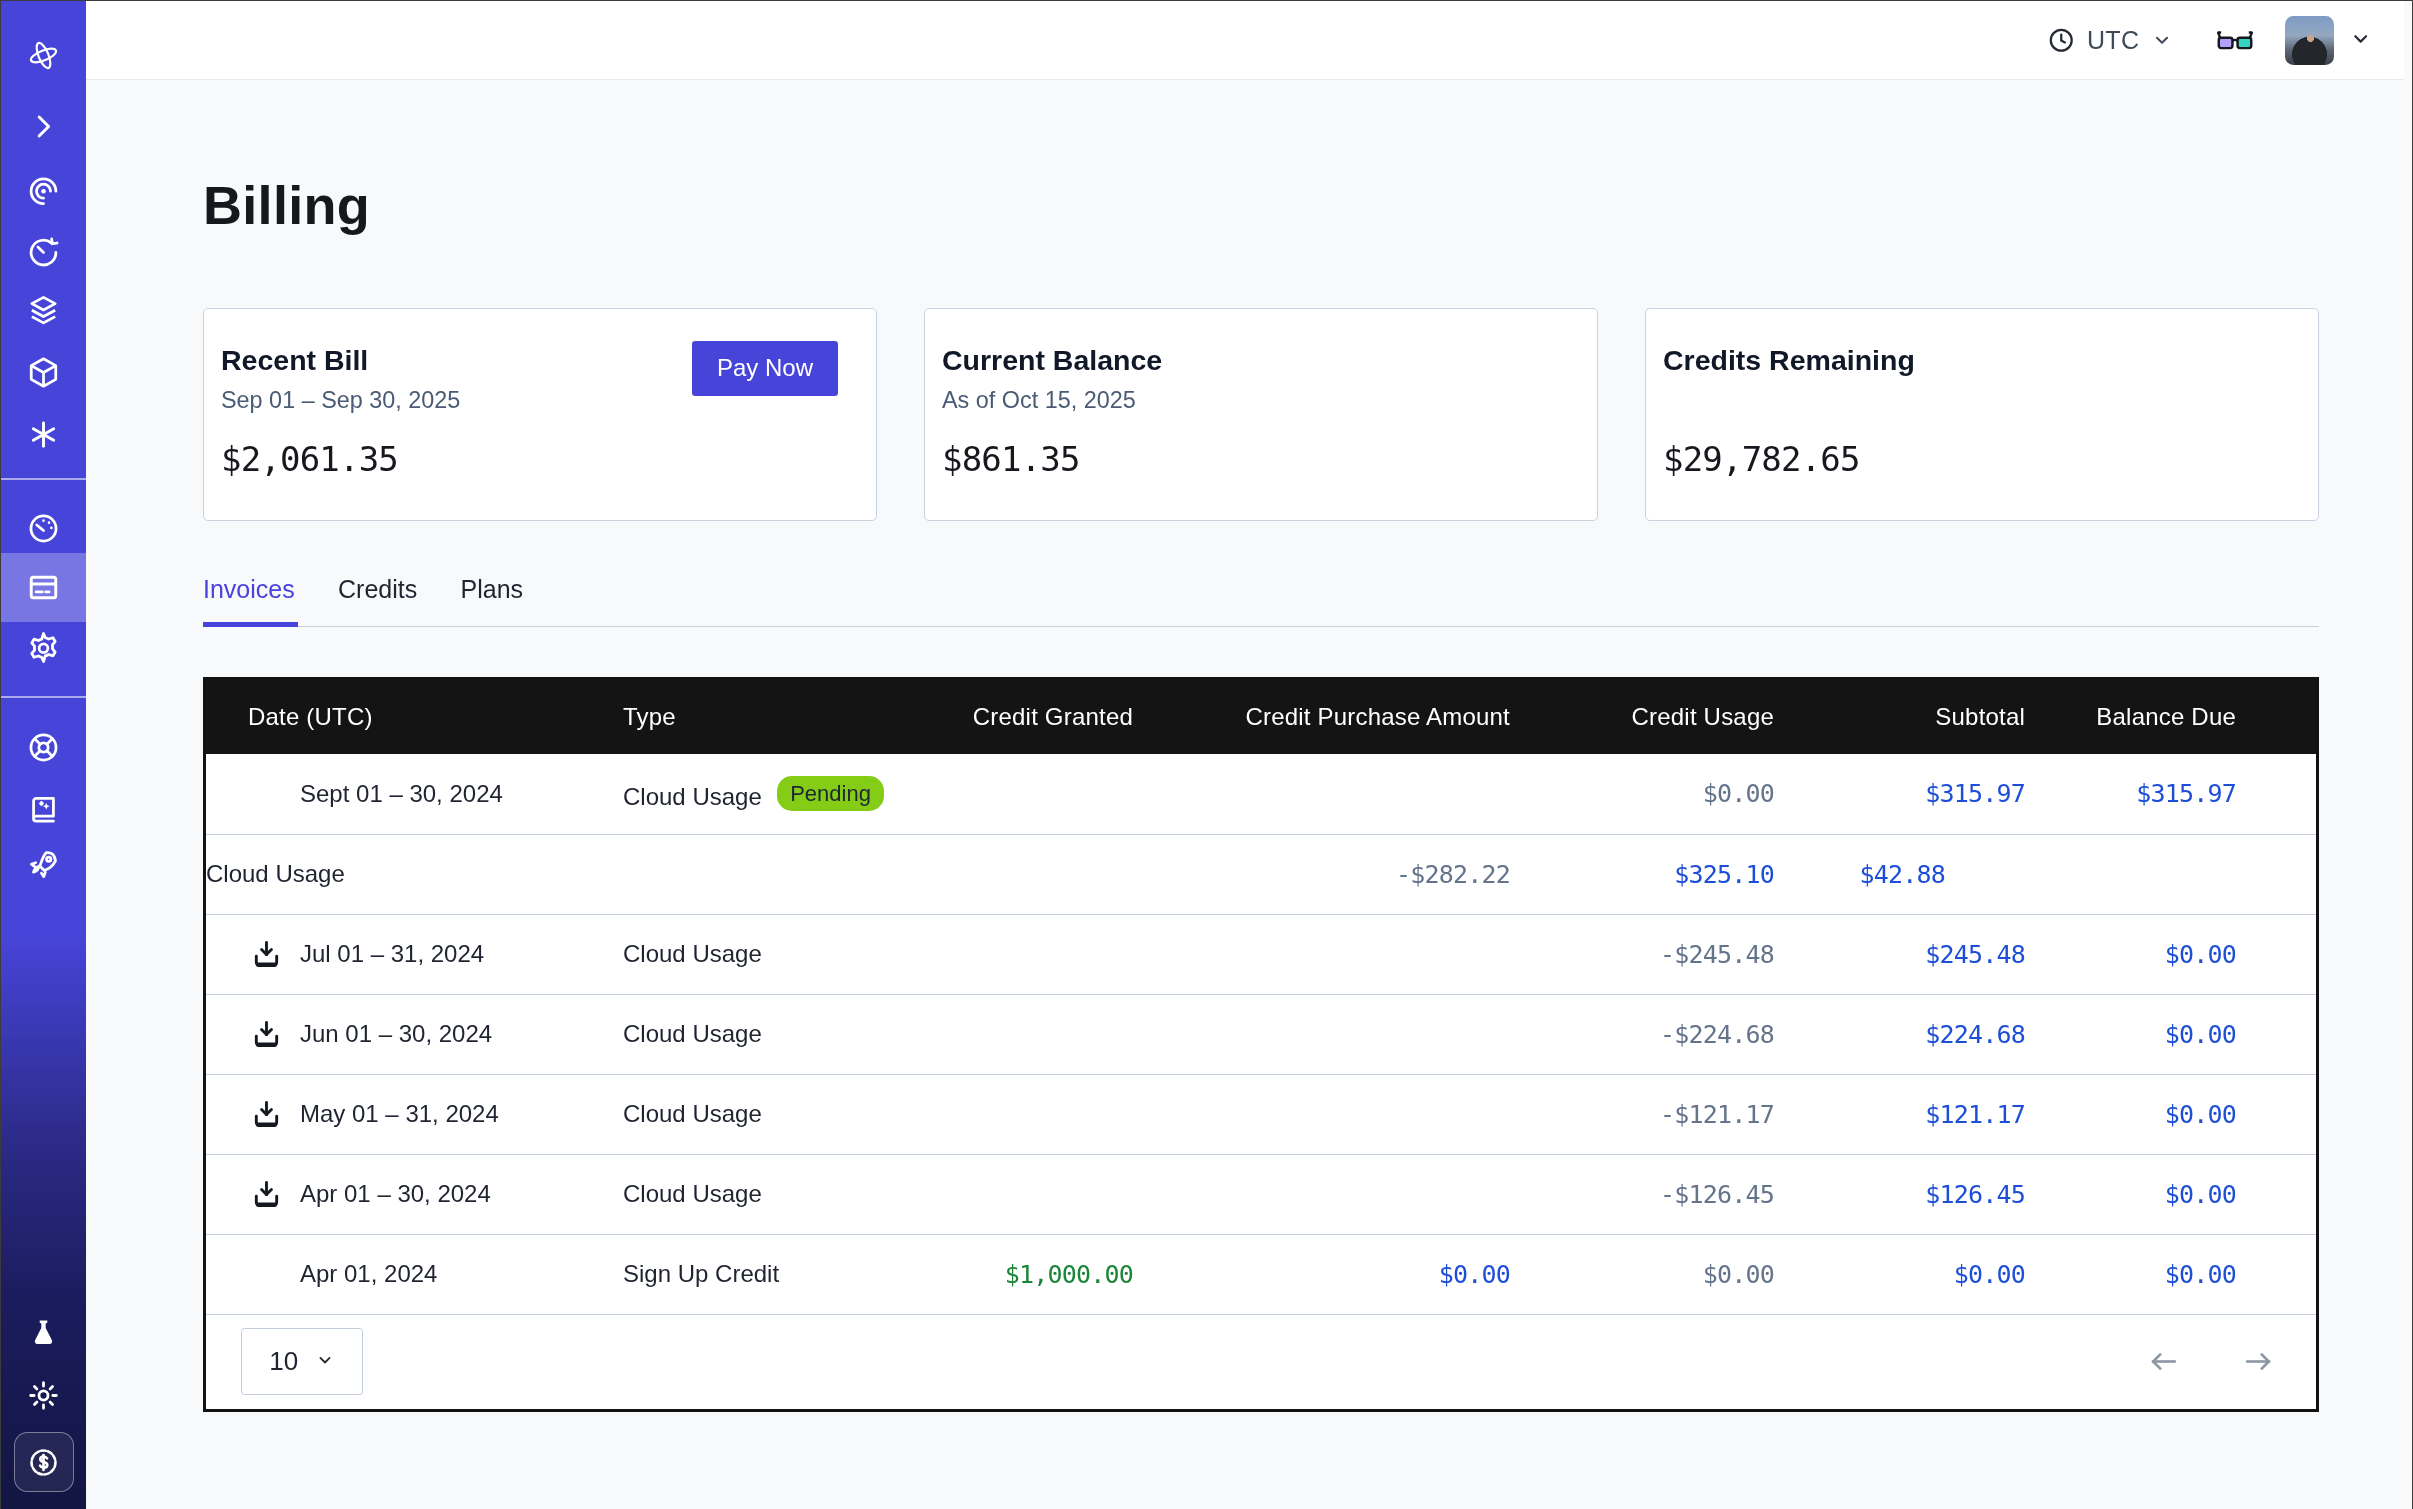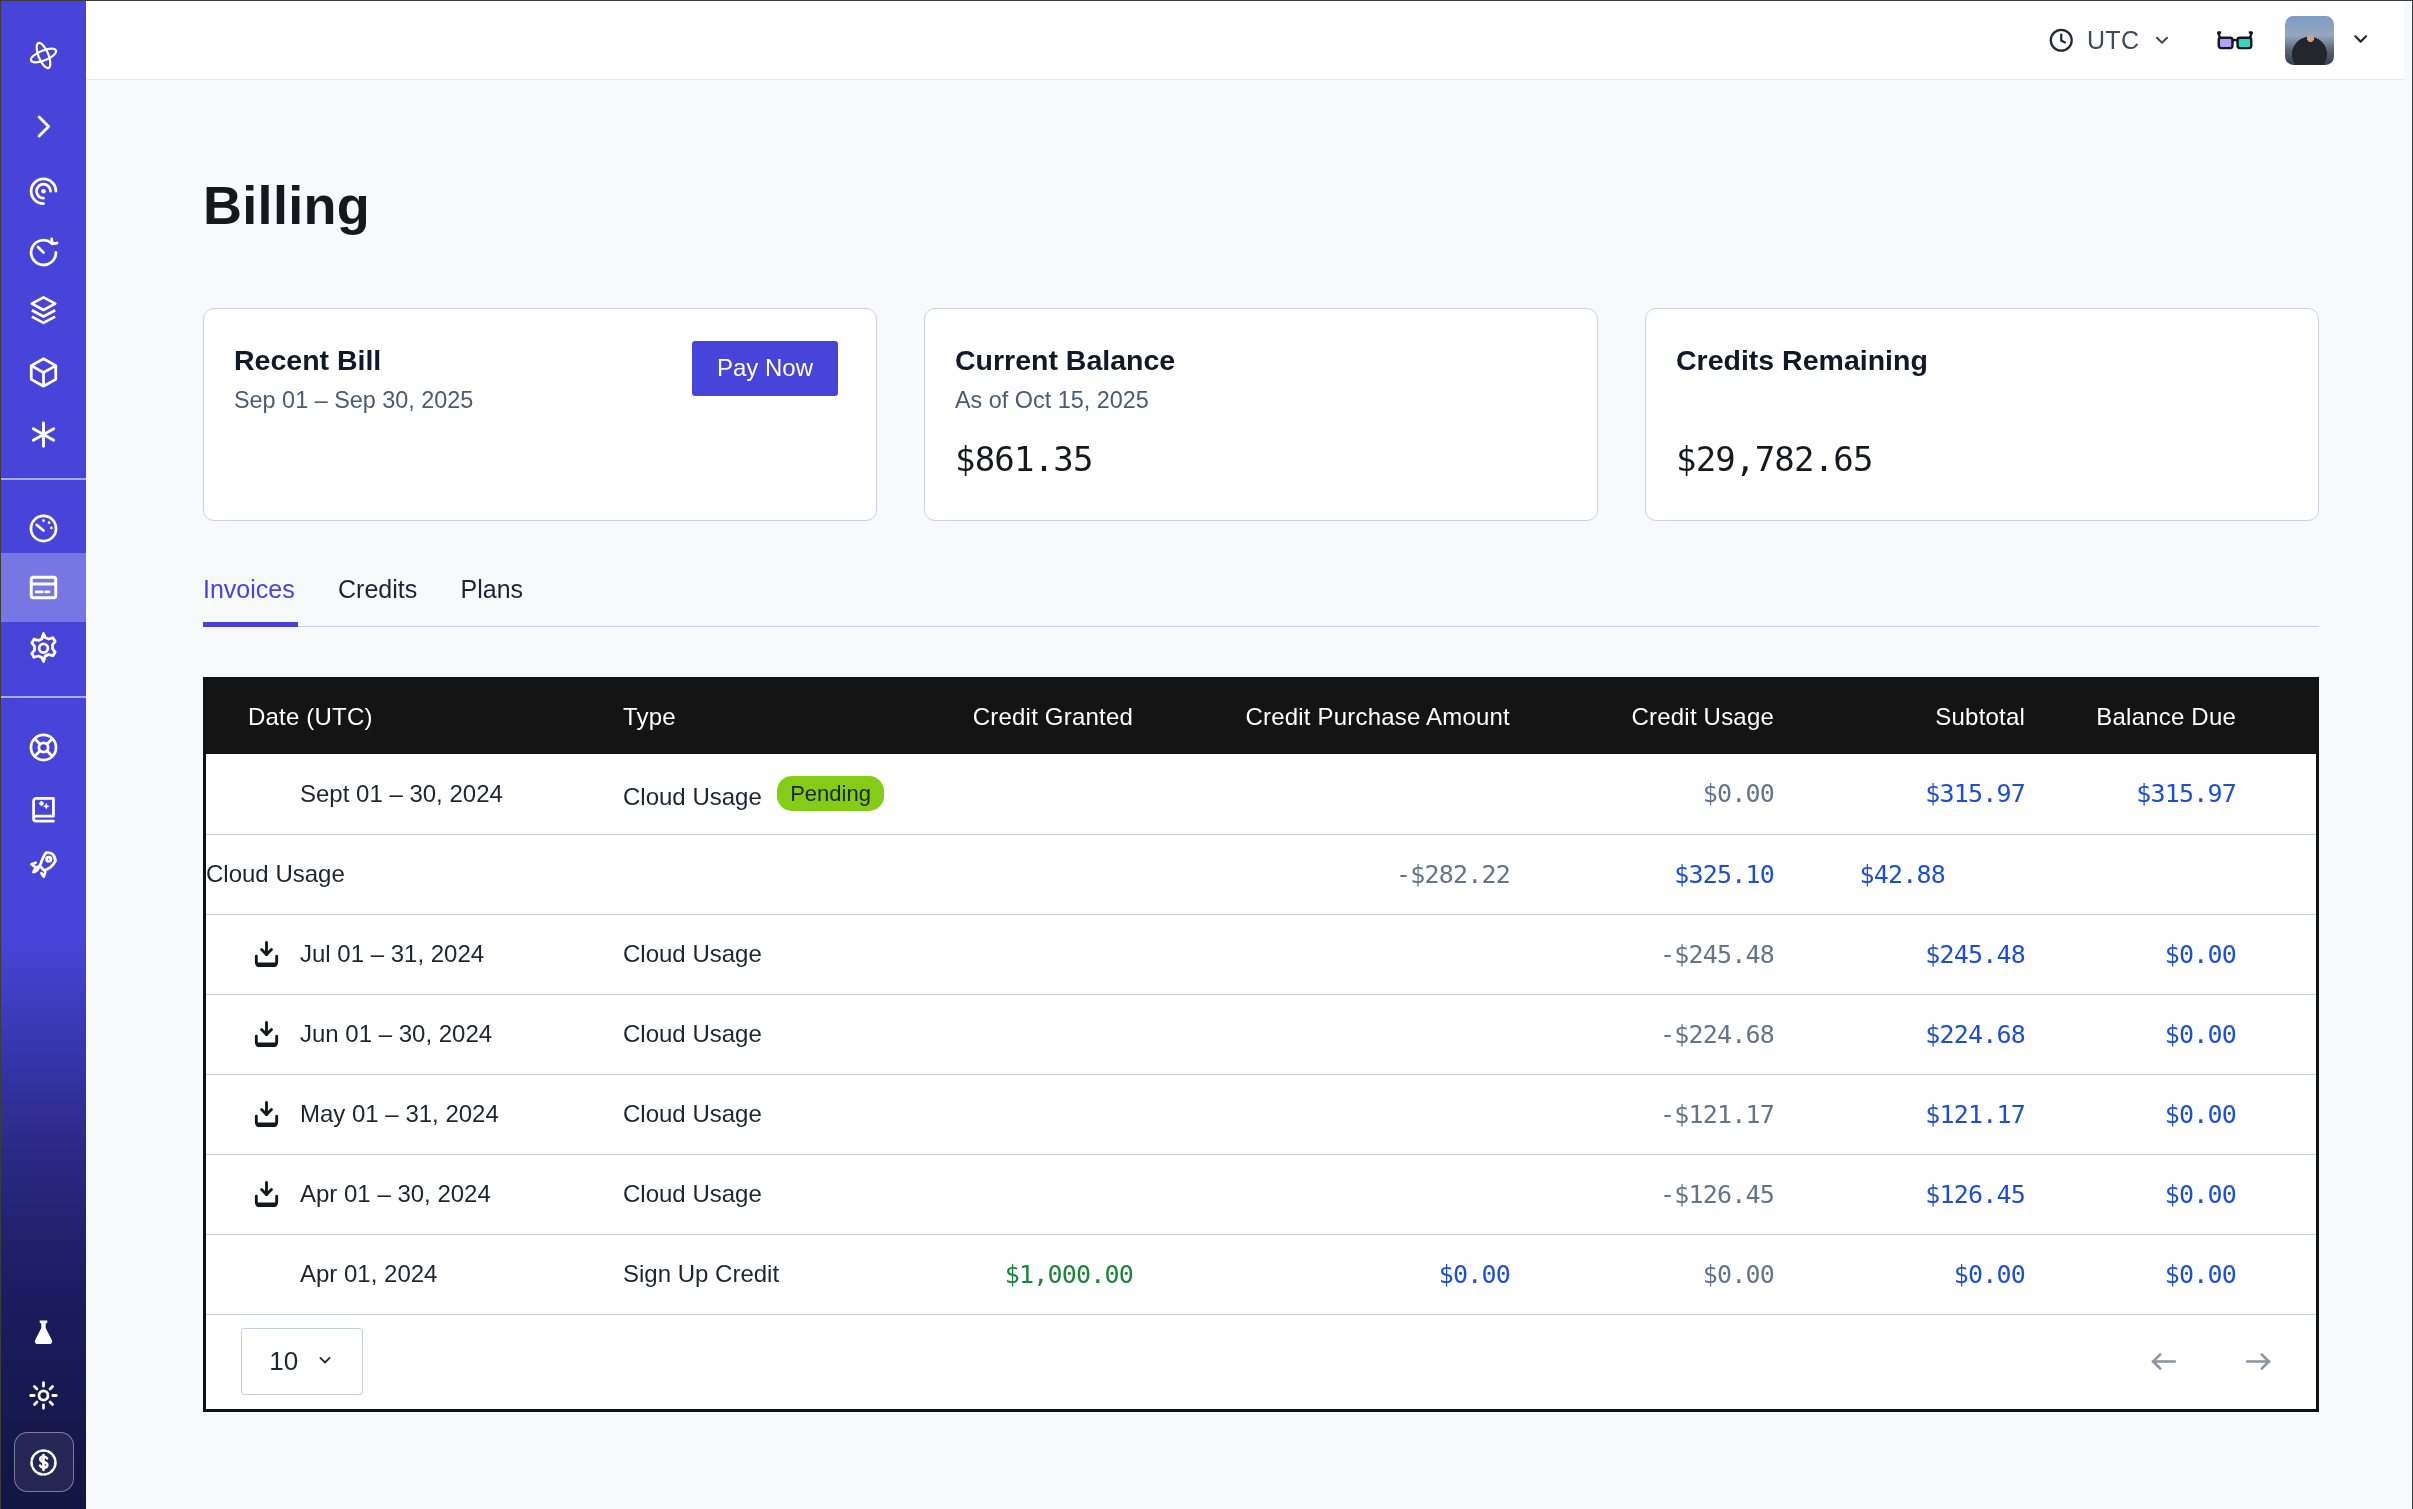--- a/index.html
+++ b/index.html
@@ -42,21 +42,21 @@
       radial-gradient(circle at 52% 46%, #c8a488 9%, transparent 10%),
       radial-gradient(circle at 50% 78%, #23262b 38%, transparent 39%),
       linear-gradient(180deg,#7f9bc4 0%, #93a7c0 40%, #5a6473 70%, #3a3f47 100%);
   }
   
   .main { position:absolute; left:85px; top:79px; right:0; bottom:0; background:#f8f9fb; padding:0 0 0 117px; }
   .page-title { margin-top:94px; font-size:54px; font-weight:600; color:#16181d; letter-spacing:0.3px; }
   .cards { margin-top:72px; width:2116px; display:grid; grid-template-columns:1fr 1fr 1fr; gap:47px; }
   .card {
     position:relative; height:213px; background:#ffffff; border:1.7px solid #c9d3e0;
-    border-radius:11px; padding:35px 30px;
+    border-radius:5px; padding:35px 17px;
   }
   .card-title { font-size:28.5px; font-weight:600; color:#111827; }
   .card-sub { font-size:23.4px; color:#4a5b74; margin-top:10px; min-height:30px; }
   .card-amount { font-family:"DejaVu Sans Mono", monospace; font-size:34px; font-weight:500; color:#16181d; margin-top:22px; letter-spacing:-0.8px; }
   .paynow {
     position:absolute; top:32px; right:38px; background:#4744d9; color:#ffffff;
     font-size:24px; font-weight:500; border:none; border-radius:3.3px; padding:13.4px 25px; cursor:pointer;
     font-family:"Liberation Sans", sans-serif;
   }
   
@@ -261,20 +261,21 @@
     </div>
   </header>
 
   <main class="main">
     <h1 class="page-title">Billing</h1>
 
     <section class="cards">
       <div class="card">
         <div class="card-title">Recent Bill</div>
         <div class="card-sub">Sep 01 – Sep 30, 2025</div>
+        <div class="card-amount">$2,061.35</div>
         <button class="paynow">Pay Now</button>
       </div>
       <div class="card">
         <div class="card-title">Current Balance</div>
         <div class="card-sub">As of Oct 15, 2025</div>
         <div class="card-amount">$861.35</div>
       </div>
       <div class="card">
         <div class="card-title">Credits Remaining</div>
         <div class="card-sub"></div>

